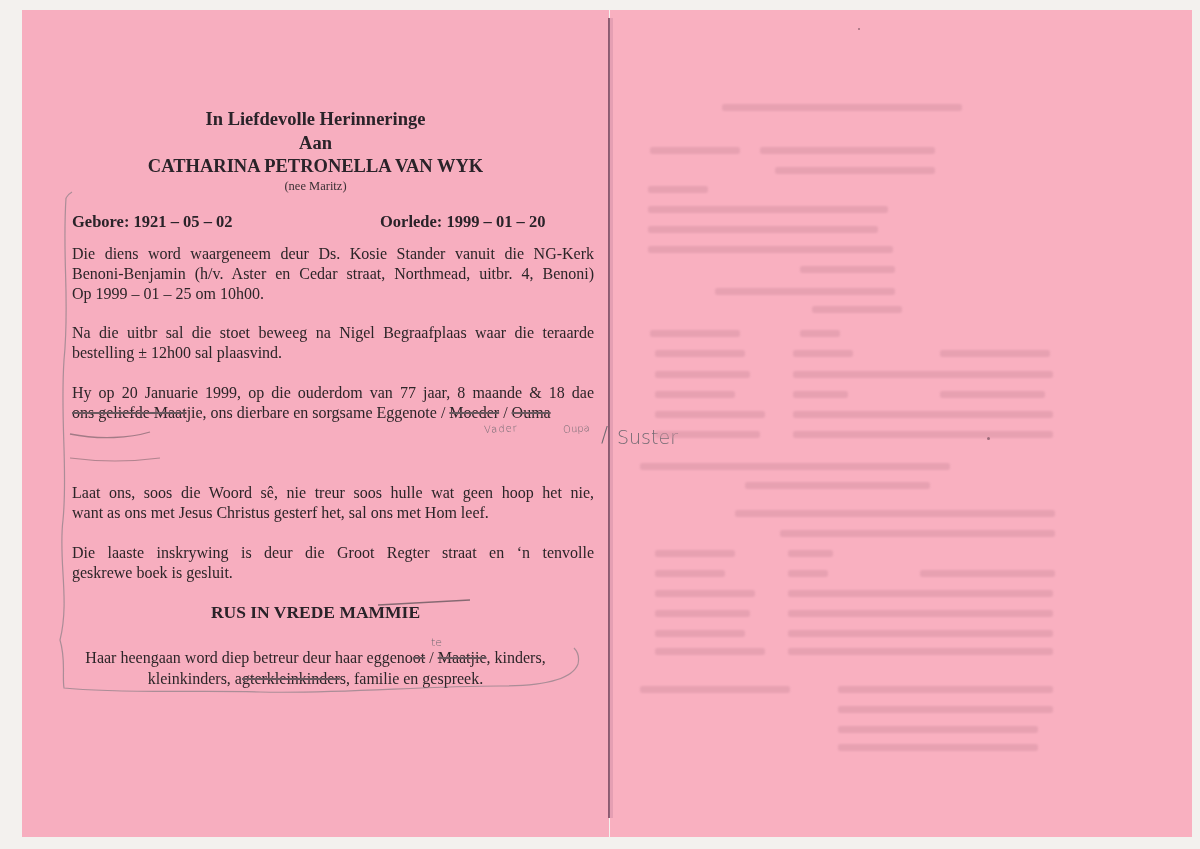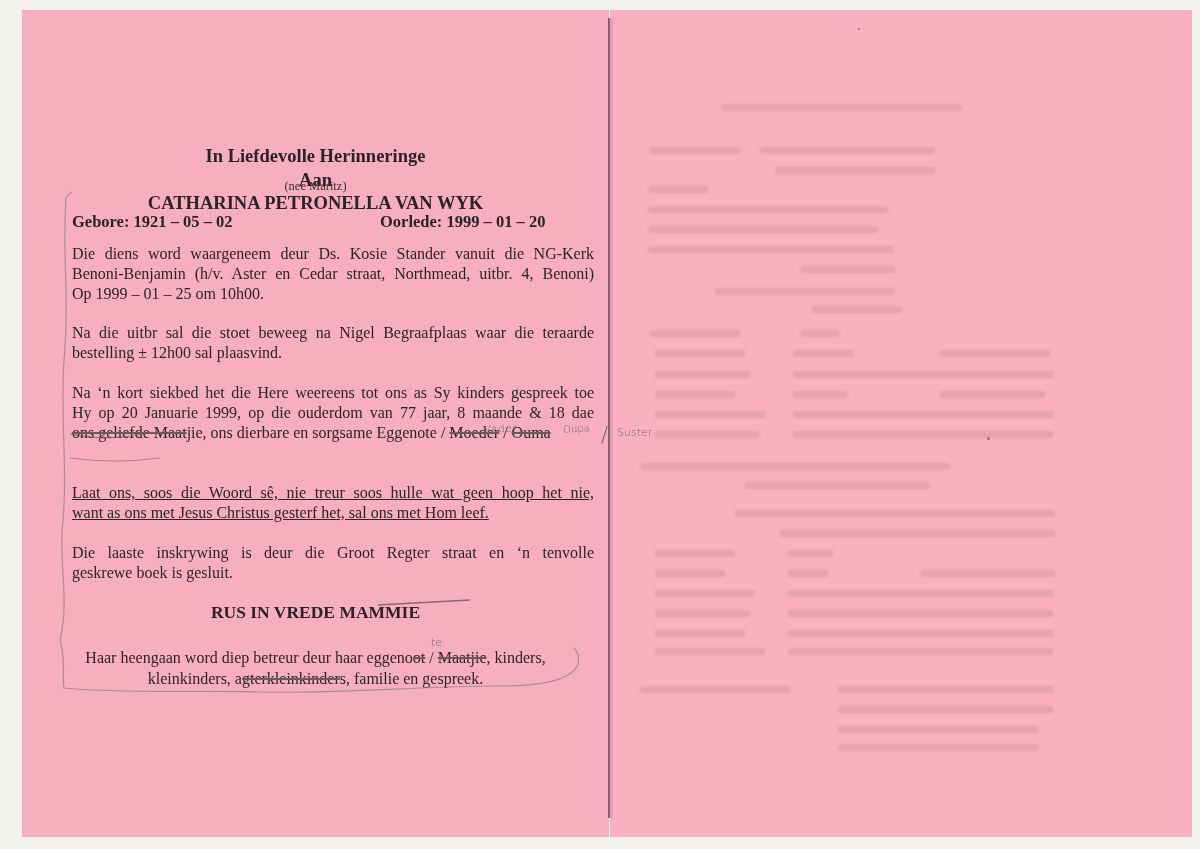--- a/index.html
+++ b/index.html
@@ -17,21 +17,21 @@
   .sheet.right { left: 610px; width: 582px; background: #f9b0c0; }
   .fold {
     position: absolute; left: 608px; top: 18px; width: 2px; height: 800px;
     background: #7b4a62; opacity: .85;
   }
   .fold-shadow { position:absolute; left:610px; top:18px; width:3px; height:800px; background:#e59fb3; }
 
   .content { position: absolute; left: 0; top: 0; width: 100%; color: #2a2426; }
   .heading {
     position: absolute; left: 0; width: 100%; text-align: center;
-    font-weight: bold; font-size: 18.5px; color: #2a2329; margin-top: 37px;
+    font-weight: bold; font-size: 18.5px; color: #2a2329;
   }
   .sub { position:absolute; left:0; width:100%; text-align:center; font-size:12.5px; color:#3a3034; }
   .dates { position:absolute; top:212px; font-weight:bold; font-size:16.5px; color:#2a2329; }
   .para {
     position: absolute; left: 50px; width: 522px;
     font-size: 16px; line-height: 20px; text-align: justify; color: #2c2528;
   }
   .para .line { display:block; white-space: nowrap; text-align-last: justify; }
   .para .line.last { text-align-last: left; }
   .strike { text-decoration: line-through; text-decoration-color: #6b5960; text-decoration-thickness: 1.5px; }
@@ -71,47 +71,46 @@
     <span class="line">Benoni-Benjamin (h/v. Aster en Cedar straat, Northmead, uitbr. 4, Benoni)</span>
     <span class="line last">Op 1999 – 01 – 25 om 10h00.</span>
   </div>
 
   <div class="para" style="top:323px;">
     <span class="line">Na die uitbr sal die stoet beweeg na Nigel Begraafplaas waar die teraarde</span>
     <span class="line last">bestelling ± 12h00 sal plaasvind.</span>
   </div>
 
   <div class="para" style="top:383px;">
-    <span class="line">Na ‘n kort siekbed het die Here weereens tot ons as Sy kinders gespreek toe</span>
     <span class="line">Hy op 20 Januarie 1999, op die ouderdom van 77 jaar, 8 maande &amp; 18 dae</span>
     <span class="line" style="text-align-last:left;"><span class="strike">ons geliefde Maat</span><span>jie, ons dierbare en sorgsame Eggenote / </span><span class="strike">Moeder</span><span> / </span><span class="strike">Ouma</span></span>
   </div>
 
-  <div class="para" style="top:483px;text-decoration:underline;">
+  <div class="para" style="top:483px;">
     <span class="line">Laat ons, soos die Woord sê, nie treur soos hulle wat geen hoop het nie,</span>
     <span class="line last">want as ons met Jesus Christus gesterf het, sal ons met Hom leef.</span>
   </div>
 
   <div class="para" style="top:543px;">
     <span class="line">Die laaste inskrywing is deur die Groot Regter straat en ‘n tenvolle</span>
     <span class="line last">geskrewe boek is gesluit.</span>
   </div>
 
   <div class="rip">RUS IN VREDE MAMMIE</div>
 
   <div class="closing">
     <div><span>Haar heengaan word diep betreur deur haar eggeno</span><span class="strike">ot</span><span> / </span><span class="strike">Maatjie</span><span>, kinders,</span></div>
     <div><span>kleinkinders, a</span><span class="strike">gterkleinkinder</span><span>s, familie en gespreek.</span></div>
   </div>
 </div>
 
 <div class="pencil" style="left:484px;top:423px;font-size:10px;letter-spacing:1px;transform:rotate(-3deg);">Vader</div>
 <div class="pencil" style="left:563px;top:423px;font-size:10px;transform:rotate(-4deg);">Oupa</div>
 <div class="pencil" style="left:601px;top:423px;font-size:21px;">/</div>
-<div class="pencil" style="left:617px;top:426px;font-size:11px;">Suster</div>
+<div class="pencil" style="left:617px;top:426px;font-size:19px;">Suster</div>
 <div class="pencil" style="left:431px;top:636px;font-size:11px;">te</div>
 
 <svg class="outline" width="1200" height="849">
   <path d="M66 198 C62 260, 70 300, 64 360 C60 420, 68 470, 63 520 C58 560, 70 600, 60 640 C66 660, 62 675, 64 688 C120 694, 200 690, 260 692 C340 694, 420 686, 500 686 C540 686, 572 680, 578 664 C580 655, 576 650, 574 648" fill="none" stroke="#8a7f86" stroke-width="1.2" opacity=".7"></path>
   <path d="M66 198 C68 195, 70 193, 72 192" fill="none" stroke="#8a7f86" stroke-width="1.2" opacity=".7"></path>
   <path d="M378 605 L470 600" stroke="#6b5960" stroke-width="1.5" opacity=".8"></path>
   <path d="M70 434 C100 440, 130 438, 150 432" fill="none" stroke="#6b5960" stroke-width="1.3" opacity=".6"></path>
   <path d="M70 458 C100 462, 130 462, 160 458" fill="none" stroke="#6b5960" stroke-width="1.2" opacity=".5"></path>
 </svg>
 

